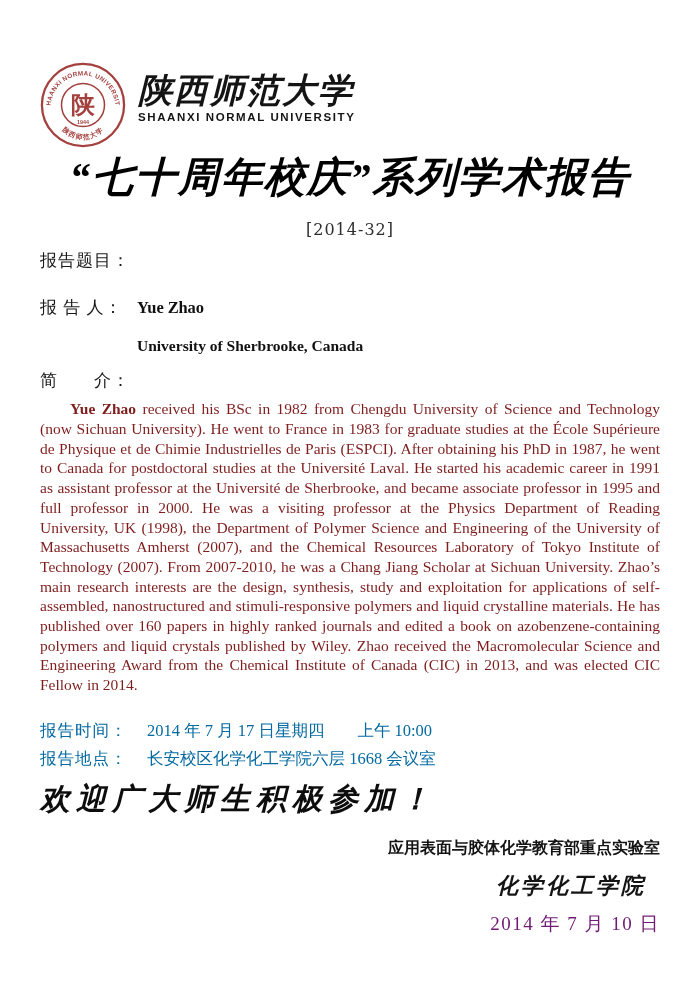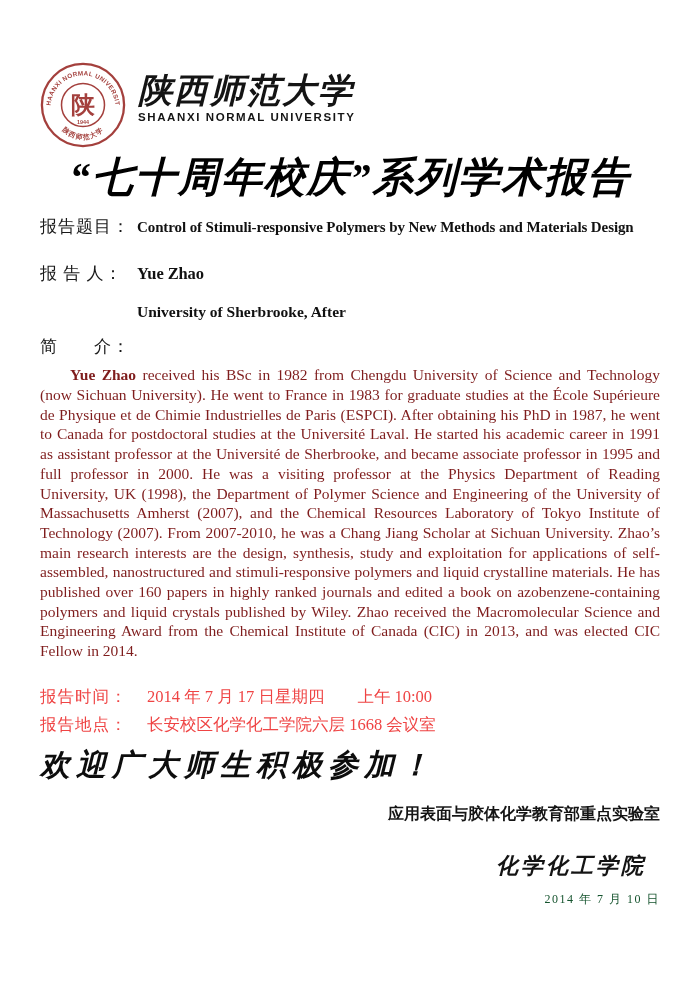--- a/index.html
+++ b/index.html
@@ -66,41 +66,41 @@
     margin-top: 7px;
     font-size: 15.5px;
     line-height: 19.7px;
     text-align: justify;
     text-indent: 30px;
     color: #7f1d1d;
   }
   .bio-name { font-weight: bold; }
 
   
-  .schedule { margin-top: 22px; font-size: 16.5px; line-height: 28px; color: #ef4444; }
+  .schedule { margin-top: 22px; font-size: 16.5px; line-height: 28px; color: #0369a1; }
   .schedule-row { display: flex; }
   .schedule-label { flex: 0 0 97px; letter-spacing: 1px; }
   .schedule-value { white-space: pre-wrap; margin-left: 10px; }
 
   
   .welcome {
     margin-top: 6px;
     text-align: left;
     font-size: 30px;
     font-weight: 900;
     font-style: italic;
     letter-spacing: 6px;
     color: #0d0d0d;
   }
 
   
   .doc-footer { margin-top: 18px; text-align: right; }
   .footer-lab { font-family: "Liberation Sans", sans-serif; font-weight: bold; font-size: 16px; color: #141414; }
-  .footer-college { margin-top: 26px; font-size: 22px; font-weight: bold; font-style: italic; letter-spacing: 3px; padding-right: 14px; color: #141414; }
-  .footer-date { margin-top: 10px; font-size: 12px; letter-spacing: 1.5px; color: #14532d; }
+  .footer-college { margin-top: 12px; font-size: 22px; font-weight: bold; font-style: italic; letter-spacing: 3px; padding-right: 14px; color: #141414; }
+  .footer-date { margin-top: 10px; font-size: 19px; letter-spacing: 1.5px; color: #701a75; }
 </style>
 </head>
 <body>
 
 <div class="page">
 
   <header class="uni-header">
     <svg class="seal" viewBox="0 0 90 90" aria-hidden="true">
       <defs>
         <path id="arc-top" d="M 11,48 A 34,34 0 0 1 79,48"></path>
@@ -114,31 +114,31 @@
       <text class="seal-year" x="45" y="64.5" text-anchor="middle">1944</text>
     </svg>
     <div class="uni-names">
       <div class="uni-cn">陕西师范大学</div>
       <div class="uni-en">SHAANXI NORMAL UNIVERSITY</div>
     </div>
   </header>
 
   <h1 class="main-title">“七十周年校庆”系列学术报告</h1>
 
+  <div class="issue-no">[2014-32]</div>
 
   <section class="info">
     <div class="info-row row-topic">
       <span class="info-label">报告题目：</span>
-      <span class="info-value">Control of Stimuli-responsive Polymers by New Methods and Materials Design</span>
     </div>
     <div class="info-row row-speaker">
       <span class="info-label">报 告 人：</span>
       <span class="info-value">Yue Zhao</span>
     </div>
-    <div class="row-affiliation">University of Sherbrooke, After</div>
+    <div class="row-affiliation">University of Sherbrooke, Canada</div>
     <div class="info-row row-bio-label">
       <span class="info-label">简　　介：</span>
     </div>
   </section>
 
   <p class="bio"><span class="bio-name">Yue Zhao</span><span> received his BSc in 1982 from Chengdu University of Science and Technology (now Sichuan University). He went to France in 1983 for graduate studies at the École Supérieure de Physique et de Chimie Industrielles de Paris (ESPCI). After obtaining his PhD in 1987, he went to Canada for postdoctoral studies at the Université Laval. He started his academic career in 1991 as assistant professor at the Université de Sherbrooke, and became associate professor in 1995 and full professor in 2000. He was a visiting professor at the Physics Department of Reading University, UK (1998), the Department of Polymer Science and Engineering of the University of Massachusetts Amherst (2007), and the Chemical Resources Laboratory of Tokyo Institute of Technology (2007). From 2007-2010, he was a Chang Jiang Scholar at Sichuan University. Zhao’s main research interests are the design, synthesis, study and exploitation for applications of self-assembled, nanostructured and stimuli-responsive polymers and liquid crystalline materials. He has published over 160 papers in highly ranked journals and edited a book on azobenzene-containing polymers and liquid crystals published by Wiley. Zhao received the Macromolecular Science and Engineering Award from the Chemical Institute of Canada (CIC) in 2013, and was elected CIC Fellow in 2014.</span></p>
 
   <section class="schedule">
     <div class="schedule-row">
       <span class="schedule-label">报告时间：</span>

